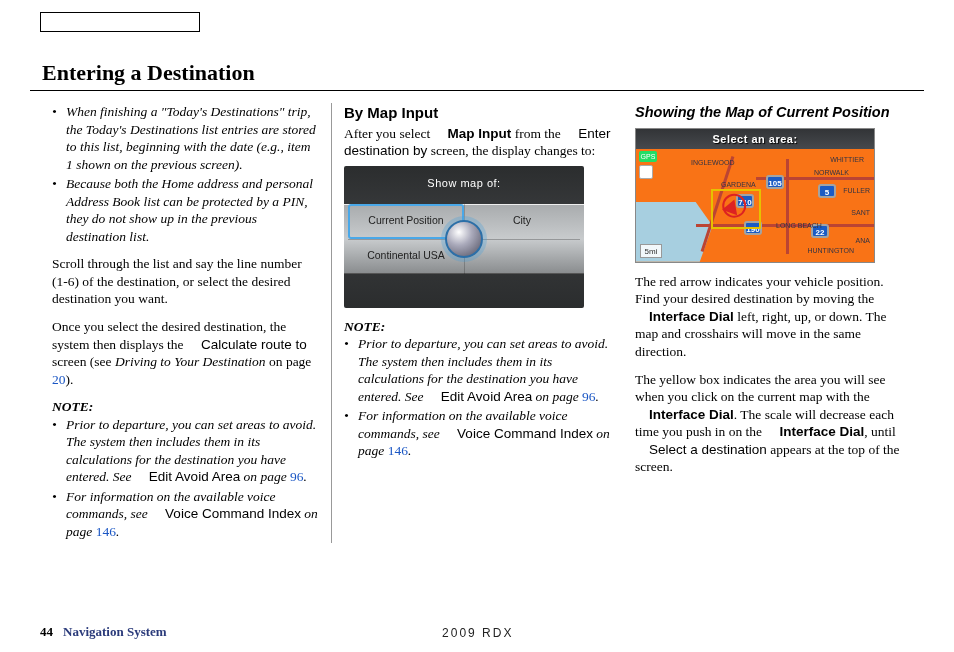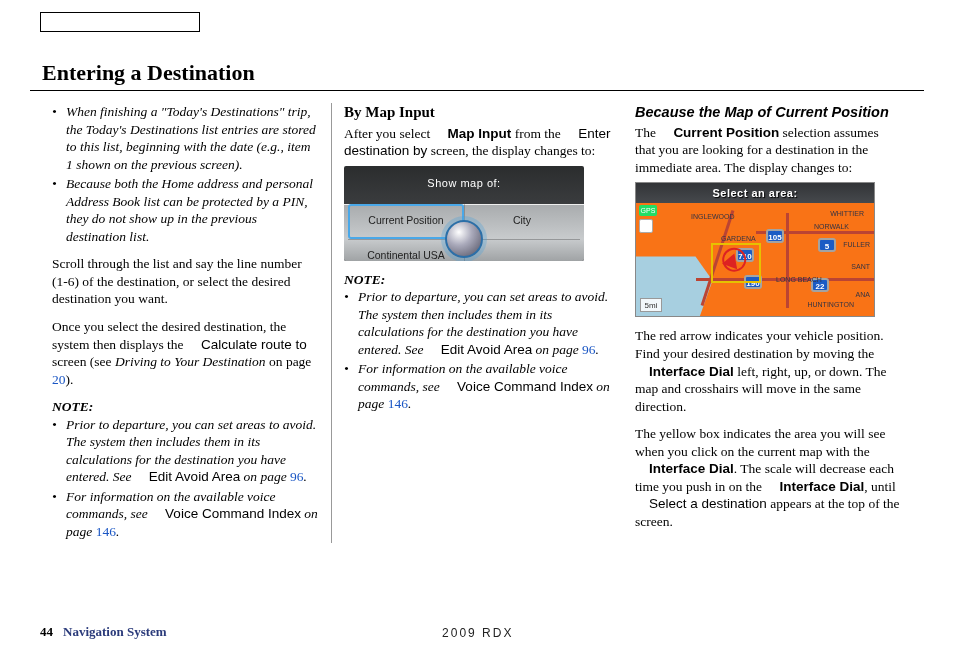--- a/index.html
+++ b/index.html
@@ -47,29 +47,29 @@
   ul { list-style: none; padding-left: 14px; }
   ul li { position: relative; margin-bottom: 2px; }
   ul li::before {
     content: "•";
     position: absolute;
     left: -14px;
   }
   .italic { font-style: italic; }
   .para { margin-top: 10px; }
   .link { color: #1a56c4; }
-  .subhead { font-family: Liberation Serif, serif; font-weight: bold; font-size: 15px; margin-bottom: 2px; }
+  .subhead { font-family: Liberation Sans, sans-serif; font-weight: bold; font-size: 15px; margin-bottom: 2px; }
   .subhead2 { font-family: Arial, Helvetica, sans-serif; font-weight: bold; font-style: italic; font-size: 14.5px; margin-bottom: 2px; }
   .sans { font-family: Arial, Helvetica, sans-serif; padding-left: 14px; }
   .bold { font-weight: bold; }
   .note-label { font-weight: bold; font-style: italic; margin-top: 10px; }
 
   
   .fig1 {
-    width: 240px; height: 95px;
+    width: 240px; height: 142px;
     background: linear-gradient(#2b2d2e, #3a3c3e 40%, #2b2d2e);
     margin: 6px 0;
     position: relative;
     border-radius: 2px;
     overflow: hidden;
   }
   .fig1 .top-label {
     color: #fff; font-family: Arial, sans-serif; font-size: 11px;
     text-align: center; padding-top: 10px; letter-spacing: 0.5px;
   }
@@ -222,24 +222,21 @@
       <li class="italic">
         <span>Prior to departure, you can set areas to avoid. The system then includes them in its calculations for the destination you have entered. See </span><span class="sans" style="font-style:normal">Edit Avoid Area</span><span> on page </span><span class="link" style="font-style:normal">96</span><span>.</span>
       </li>
       <li class="italic">
         <span>For information on the available voice commands, see </span><span class="sans" style="font-style:normal">Voice Command Index</span><span> on page </span><span class="link" style="font-style:normal">146</span><span>.</span>
       </li>
     </ul>
   </div>
 
   <div class="col">
-    <div class="subhead2">Because the Map of Current Position</div>
-    <p>
-      <span>The </span><span class="sans bold">Current Position</span><span> selection assumes that you are looking for a destination in the immediate area. The display changes to:</span>
-    </p>
+    <div class="subhead2">Showing the Map of Current Position</div>
 
     <div class="fig2">
       <div class="topbar">Select an area:</div>
       <div class="ocean"></div>
       <div class="road r1"></div>
         <div class="road r2"></div>
         <div class="road r3"></div>
         <div class="road r4"></div>
       <div class="hw" style="top:46px; left:130px">105</div>
       <div class="hw" style="top:65px; left:100px">710</div>

